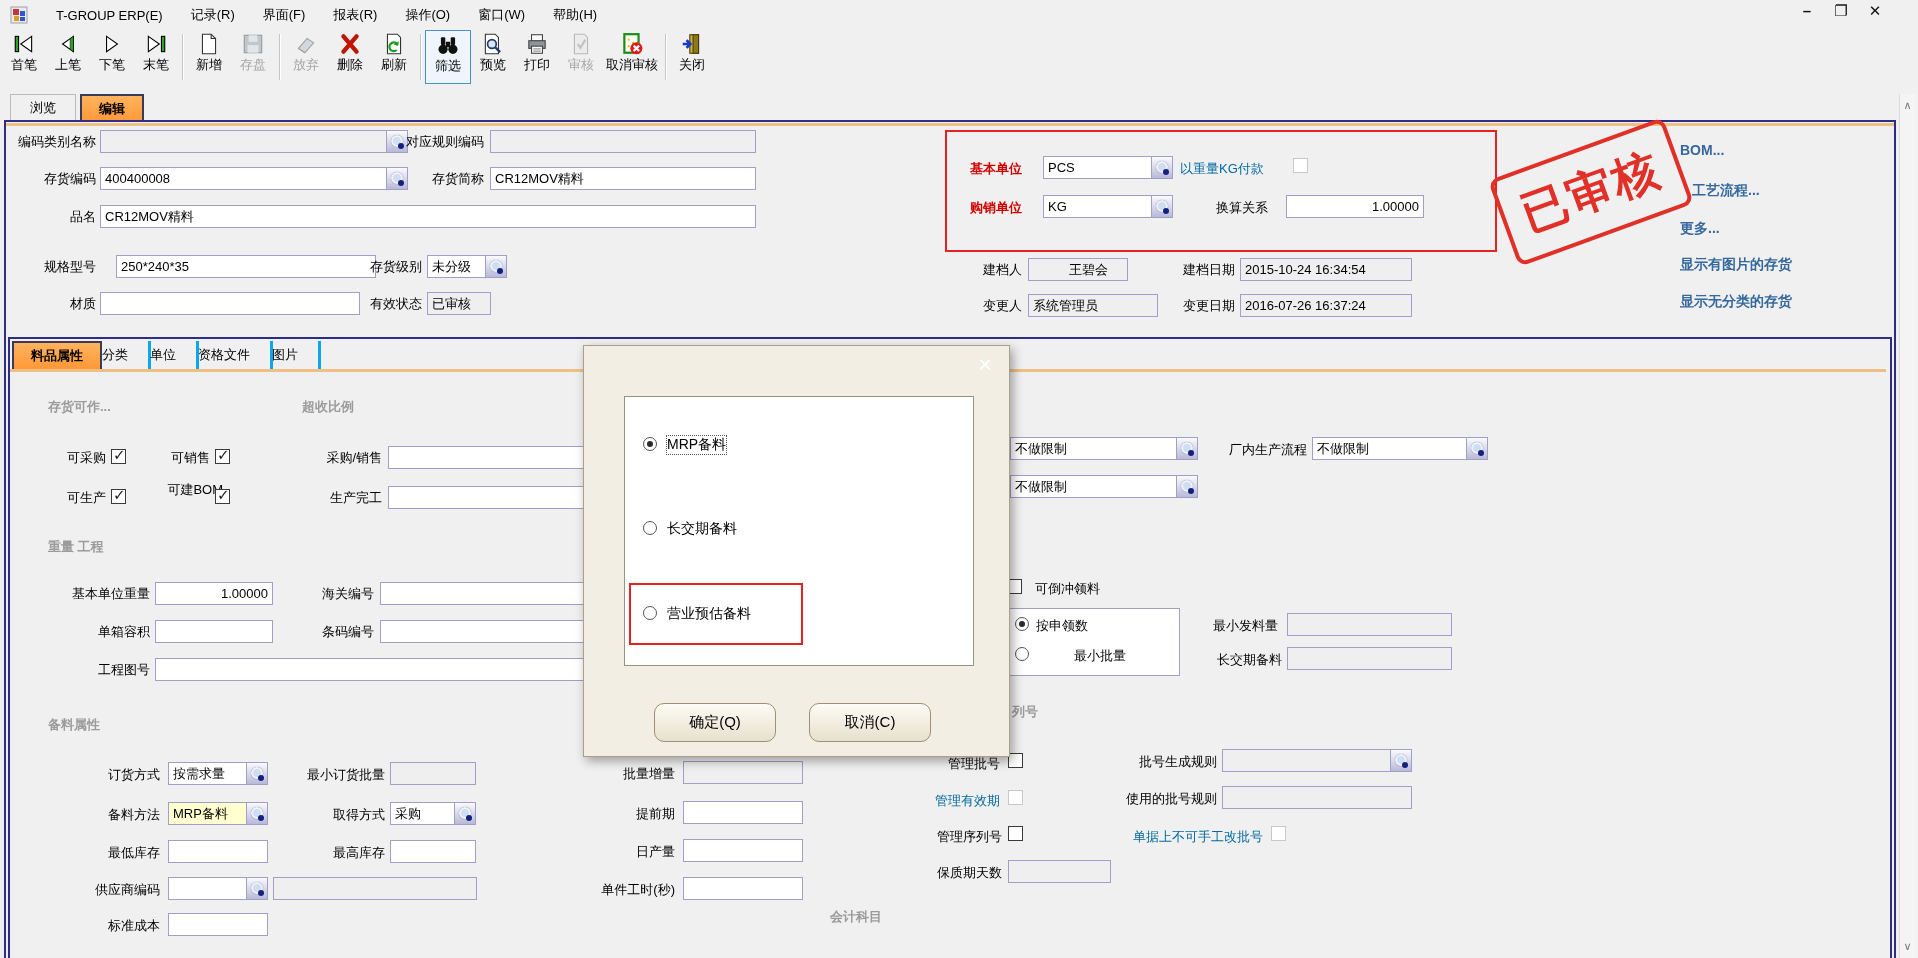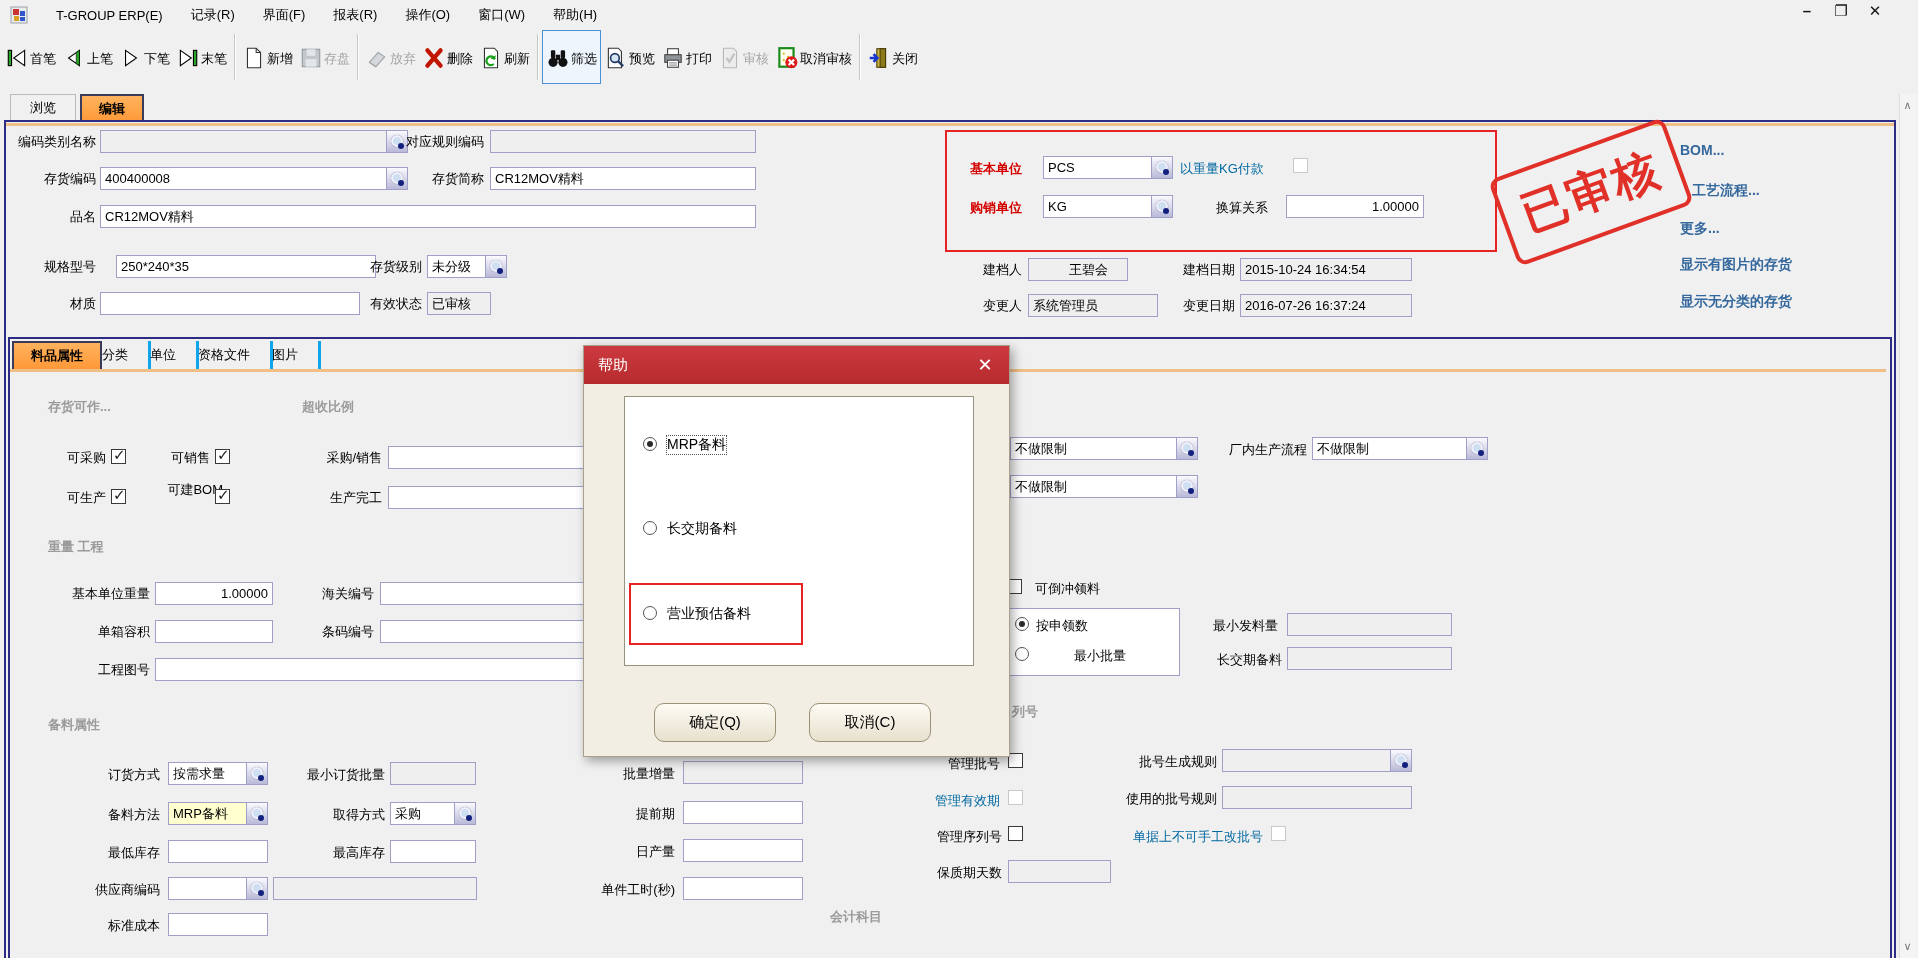--- a/index.html
+++ b/index.html
@@ -5,21 +5,21 @@
   html,body{margin:0;padding:0;background:#d8d8d8;}
   #app{position:relative;width:1918px;height:958px;background:#f0f0f0;overflow:hidden;
        font-family:"Liberation Sans","DejaVu Sans",sans-serif;font-size:13px;color:#000;}
   
   .menubar{position:absolute;left:0;top:0;width:100%;height:30px;display:flex;align-items:center;gap:0;background:#f0f0f0;}
   .appicon{width:18px;height:18px;margin:0 14px 0 10px;}
   .mitem{padding:4px 14px;cursor:default;white-space:nowrap;}
   .wctl{position:absolute;top:2px;font-size:15px;font-weight:bold;color:#111;cursor:pointer;width:26px;text-align:center;}
   
   .toolbar{position:absolute;left:2px;top:30px;height:54px;display:flex;align-items:stretch;}
-  .tbtn{display:flex;flex-direction:row;align-items:center;justify-content:flex-start;padding:2px 3px 0;gap:1px;min-width:38px;cursor:pointer;}
+  .tbtn{display:flex;flex-direction:column;align-items:center;justify-content:flex-start;padding:2px 3px 0;gap:1px;min-width:38px;cursor:pointer;}
   .tbtn svg{width:24px;height:24px;}
   .tbtn .tlab{font-size:13px;line-height:15px;white-space:nowrap;}
   .tbtn.dis{color:#a6a6a6;cursor:default;}
   .tbtn.hl{border:1px solid #4a90d9;background:#eef5fc;}
   .tsep{width:1px;background:#c6c6c6;box-shadow:1px 0 0 #fff;margin:4px 4px;}
   
   .tab{position:absolute;top:94px;height:26px;line-height:26px;text-align:center;cursor:pointer;}
   .tab.plain{border:1px solid #bbb;border-bottom:none;background:#f0f0f0;}
   .tab.active{background:linear-gradient(180deg,#ffb35e,#ff9838);border:2px solid #3a3a5a;border-bottom:none;font-weight:bold;}
   .navline{position:absolute;background:#2d2d86;}
@@ -482,23 +482,20 @@
   <div class="cb" style="left:1008px;top:826px;"></div>
   <div class="lbl grey" style="left:1111px;top:828px;width:152px;">单据上不可手工改批号</div>
   <div class="cb dis" style="left:1271px;top:826px;"></div>
 
   <div class="lbl" style="left:925px;top:864px;width:77px;">保质期天数</div>
   <div class="fld dis" style="left:1008px;top:860px;width:103px;">
       <span class="val"></span>
     </div>
 
   <div class="modal">
-    <div class="modal-title">
-      <span>帮助</span>
-    </div>
     <div class="modal-close">✕</div>
     <div class="listbox">
       <div class="radio sel" style="left:18px;top:40px;"></div>
       <div class="opt-label focus" style="left:42px;top:39px;">MRP备料</div>
       <div class="radio" style="left:18px;top:124px;"></div>
       <div class="opt-label" style="left:42px;top:123px;">长交期备料</div>
       <div class="radio" style="left:18px;top:209px;"></div>
       <div class="opt-label" style="left:42px;top:208px;">营业预估备料</div>
       <div class="redbox" style="left:4px;top:186px;width:170px;height:58px;"></div>
     </div>

